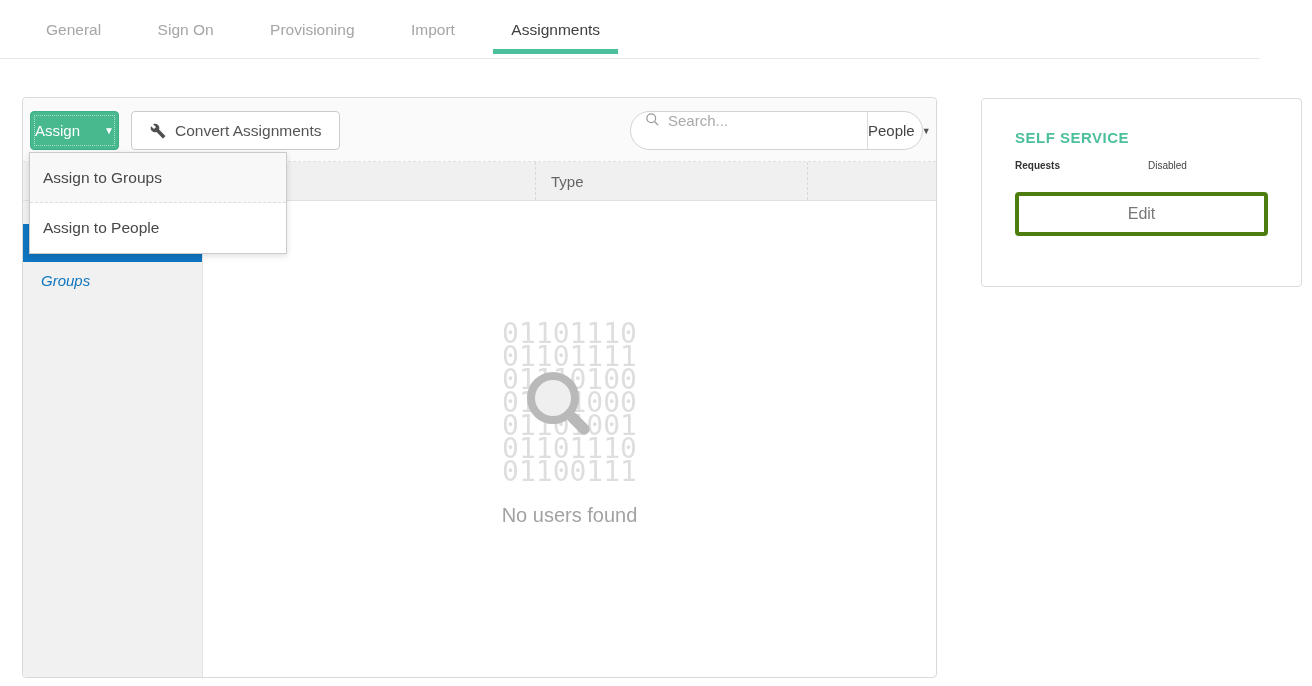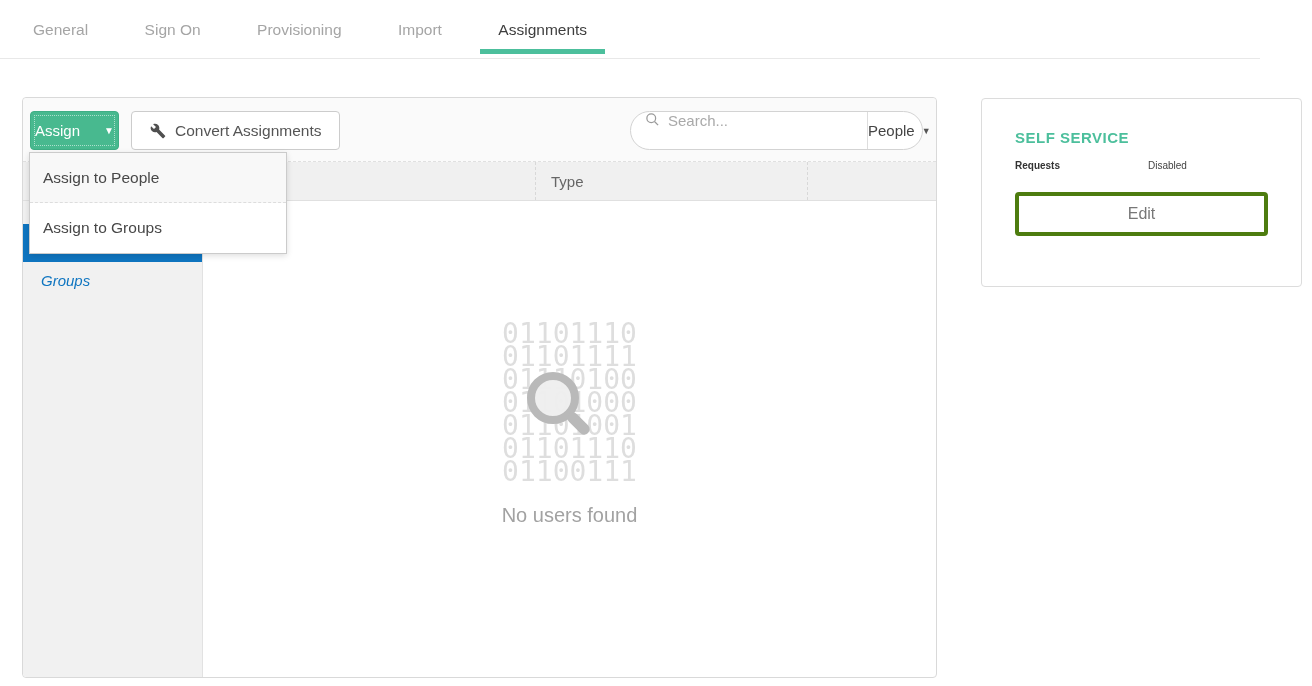--- a/index.html
+++ b/index.html
@@ -1,21 +1,21 @@
 <!DOCTYPE html>
 <html><head>
 <meta charset="utf-8">
 <style>
   * { margin:0; padding:0; box-sizing:border-box; }
   html,body { width:1312px; height:686px; background:#fff;
     font-family:"Liberation Sans", sans-serif; position:relative; overflow:hidden; }
 
   
   .tabs { position:absolute; top:0; left:0; width:1260px; height:59px;
-    border-bottom:1px solid #e8e8e8; padding-left:15px; white-space:nowrap; }
+    border-bottom:1px solid #e8e8e8; padding-left:28px; white-space:nowrap; }
   .tab { display:inline-block; position:relative; padding:21px 18px 15px;
     margin-right:16px; font-size:15.5px; color:#a5a5a5; cursor:pointer; }
   .tab.active { color:#3e3e3e; }
   .tab.active::after { content:''; position:absolute; left:0; right:0; bottom:0;
     height:5px; background:#4cbf9c; }
 
   
   .panel { position:absolute; left:22px; top:97px; width:915px; height:581px;
     border:1px solid #d9d9d9; border-radius:4px; background:#fff; }
   .toolbar { position:relative; height:64px; background:#fafafa;
@@ -157,22 +157,22 @@
         <div>01100111</div>
         <div class="mag"></div>
         <div class="mag-handle"></div>
       </div>
       <div class="empty-msg">No users found</div>
     </div>
   </div>
 </div>
 
 <div class="assign-menu">
+  <div class="item">Assign to Groups</div>
   <div class="item">Assign to People</div>
-  <div class="item">Assign to Groups</div>
 </div>
 
 <div class="self-service">
   <div class="ss-title">SELF SERVICE</div>
   <div class="ss-row">
     <span class="ss-label">Requests</span>
     <span class="ss-value">Disabled</span>
   </div>
   <button class="btn-edit">Edit</button>
 </div>

